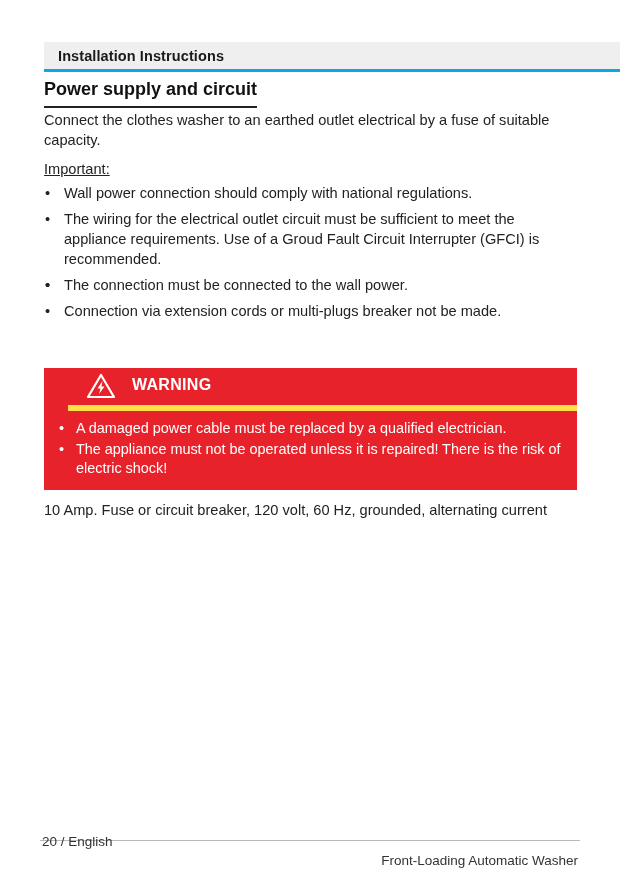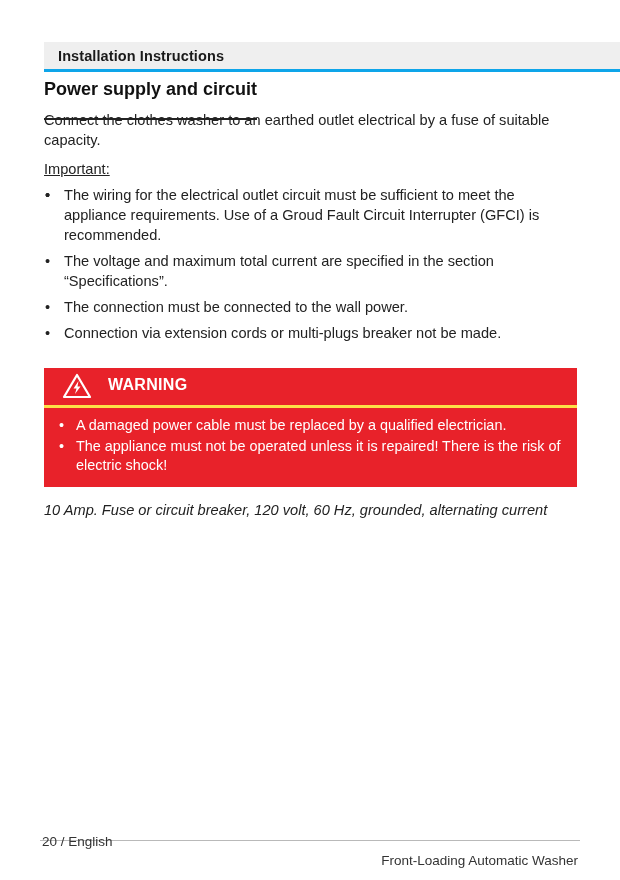--- a/index.html
+++ b/index.html
@@ -44,21 +44,21 @@
   }
   
   .section-title {
     position: absolute;
     left: 44px;
     top: 80px;
     font-size: 18px;
     font-weight: bold;
     color: #111111;
     border-bottom: 2px solid #222222;
-    padding-bottom: 18px;
+    padding-bottom: 6px;
     line-height: 1.1;
   }
   .content {
     position: absolute;
     left: 44px;
     top: 110px;
     width: 534px;
   }
   .para {
     font-size: 14.6px;
@@ -96,22 +96,23 @@
     position: absolute;
     left: 44px;
     top: 368px;
     width: 533px;
     background: #e8222a;
     color: #ffffff;
     box-sizing: border-box;
   }
   .warning-head {
     height: 37px;
-    border-bottom: 3px solid #fde047;
-    position: relative;
+    border-bottom: 6px solid #fde047;
+    position: relative;
+    margin-left: 24px;
   }
   .warning-icon {
     position: absolute;
     left: 18px;
     top: 5px;
     width: 30px;
     height: 26px;
   }
   .warning-label {
     position: absolute;
@@ -156,21 +157,20 @@
     white-space: nowrap;
   }
   .after-warning {
     position: absolute;
     left: 44px;
     top: 500px;
     width: 534px;
     font-size: 14.6px;
     line-height: 20px;
     color: #222222;
-    font-style: italic;
   }
   
   .footer-rule {
     position: absolute;
     left: 40px;
     top: 840px;
     width: 540px;
     height: 1px;
     background: #b9b9b9;
   }
@@ -199,28 +199,28 @@
   </div>
 
   <div class="section-title">Power supply and circuit</div>
 
   <div class="content">
     <p class="para">Connect the clothes washer to an earthed outlet electrical by a fuse of suitable capacity.</p>
     <p class="para important">Important:</p>
     <ul class="bullets">
       <li>
         <span class="dot">•</span>
+        <span>Wall power connection should comply with national regulations.</span>
       </li>
       <li>
         <span class="dot">•</span>
         <span>The wiring for the electrical outlet circuit must be sufficient to meet the appliance requirements. Use of a Groud Fault Circuit Interrupter (GFCI) is recommended.</span>
       </li>
       <li>
         <span class="dot">•</span>
-        <span>The voltage and maximum total current are specified in the section “Specifications”.</span>
       </li>
       <li>
         <span class="dot">•</span>
         <span>The connection must be connected to the wall power.</span>
       </li>
       <li>
         <span class="dot">•</span>
         <span>Connection via extension cords or multi-plugs breaker not be made.</span>
       </li>
     </ul>

